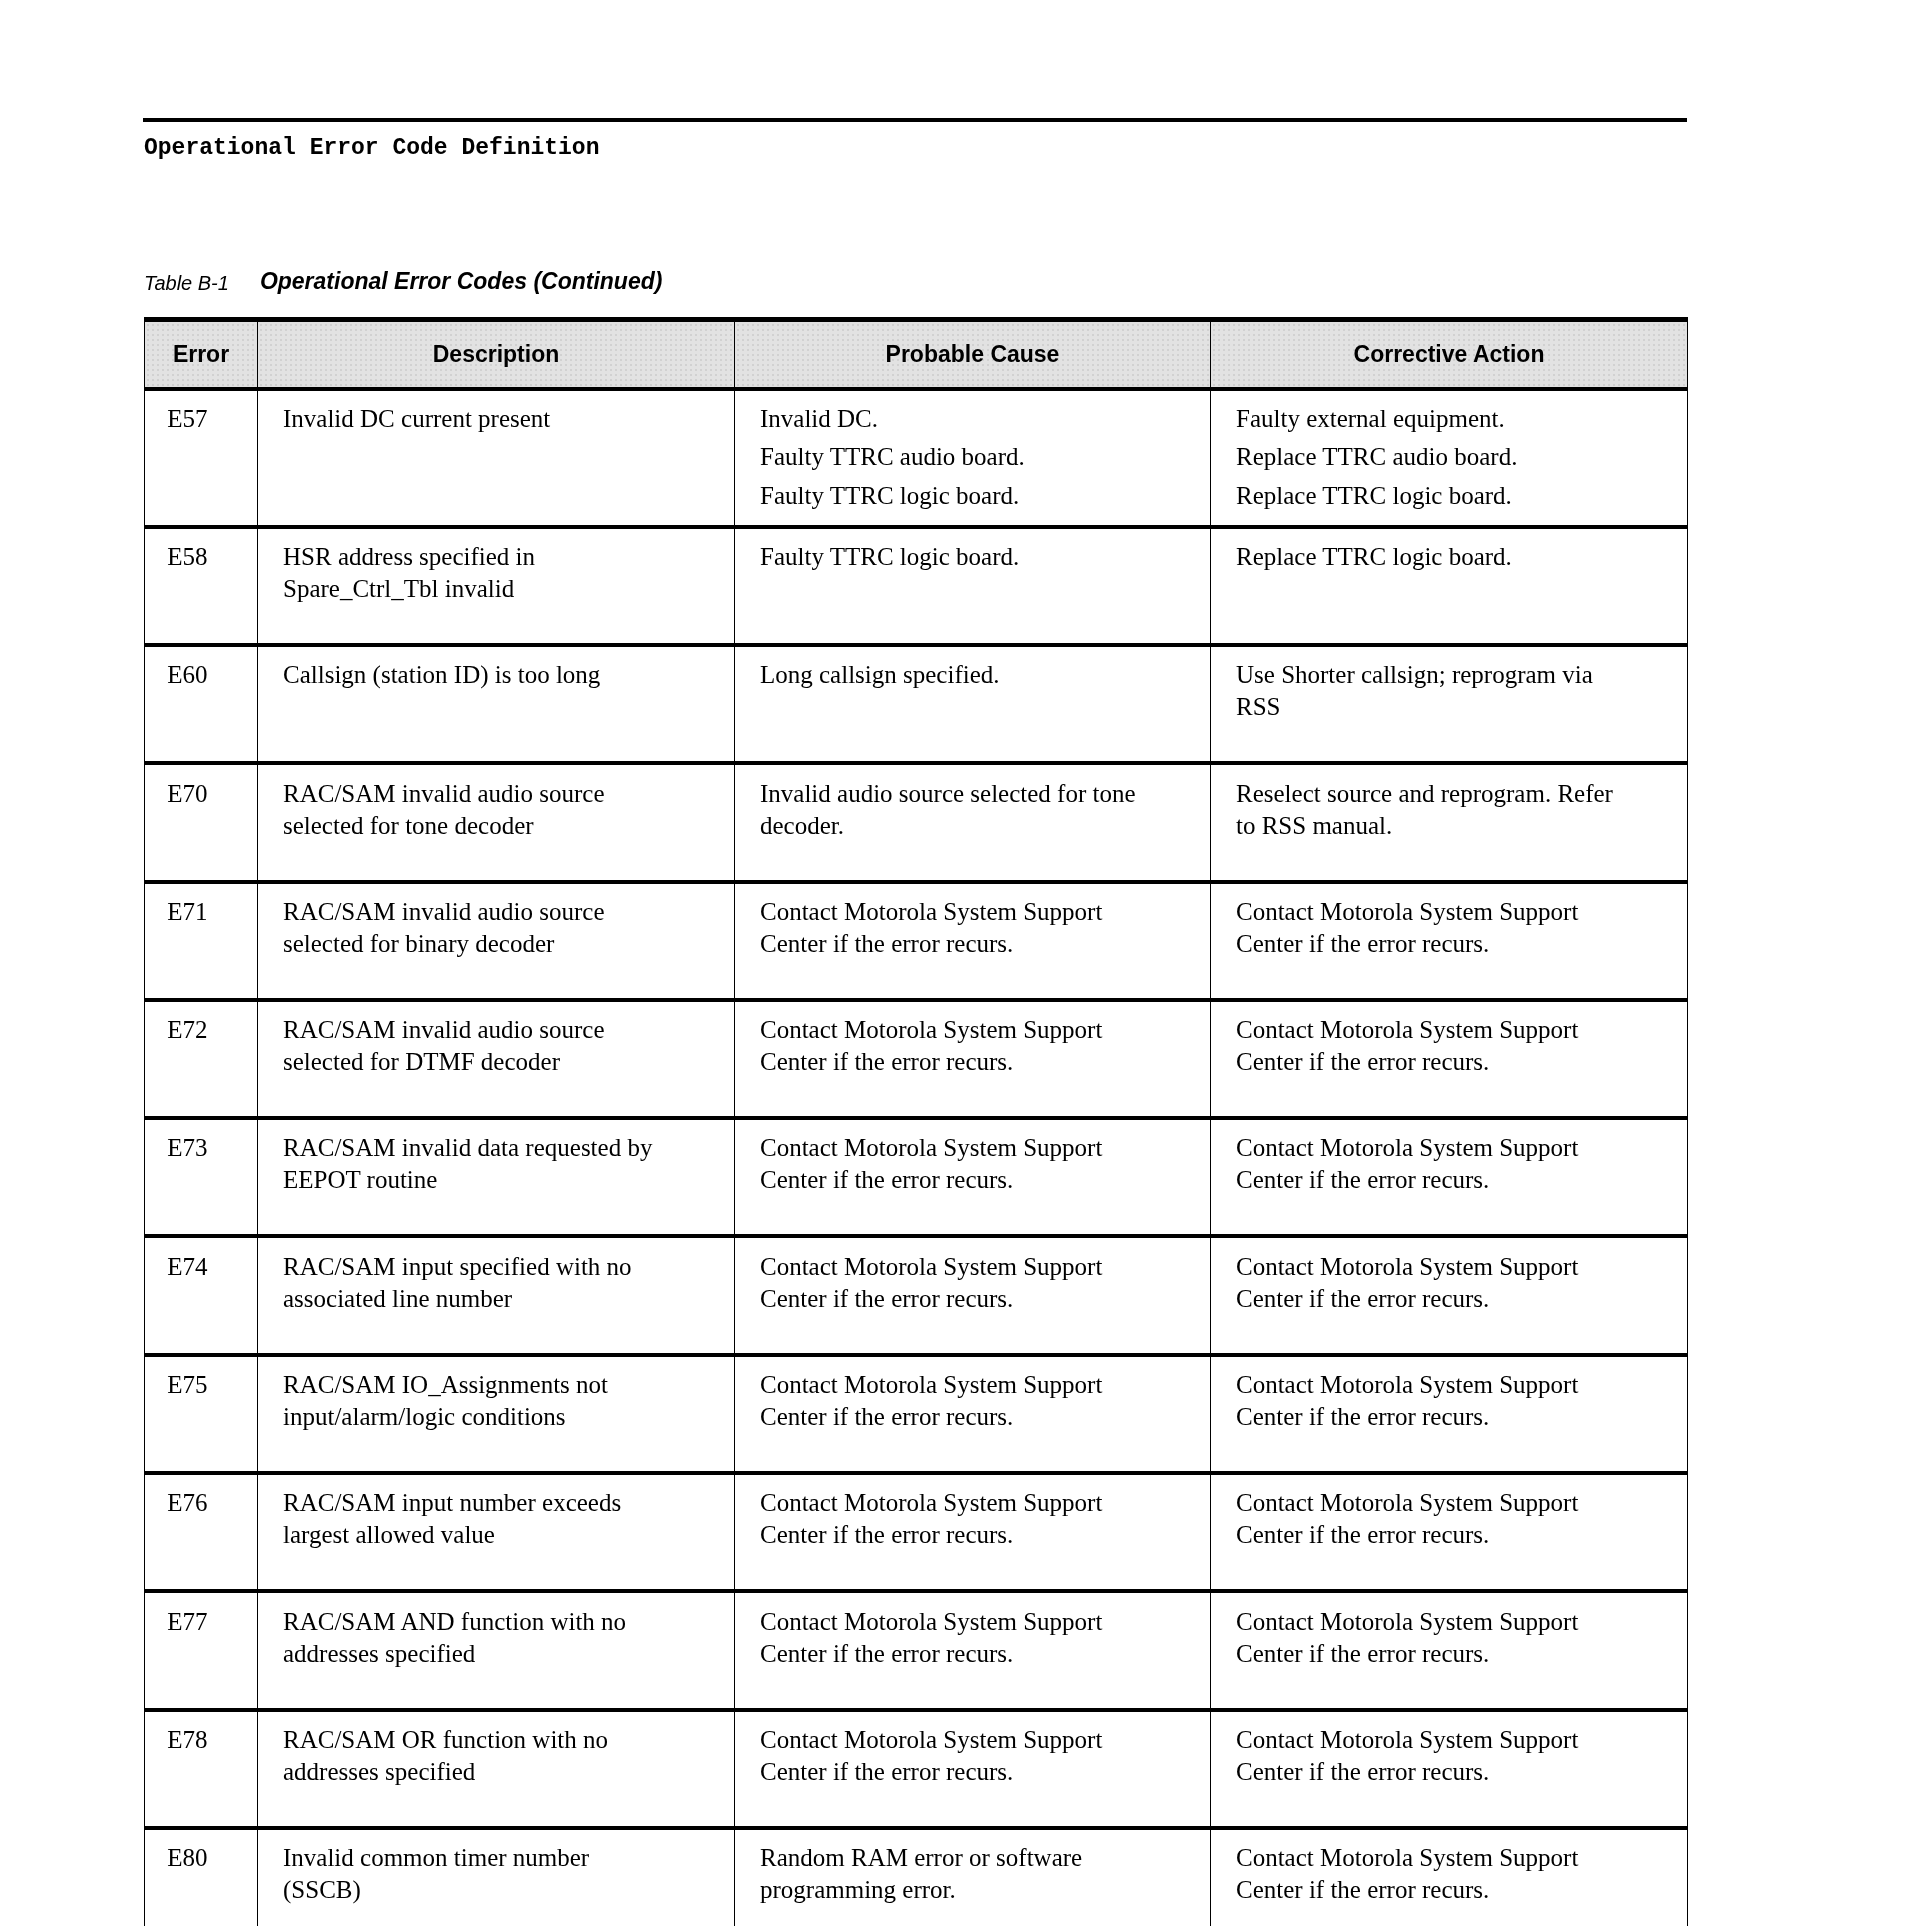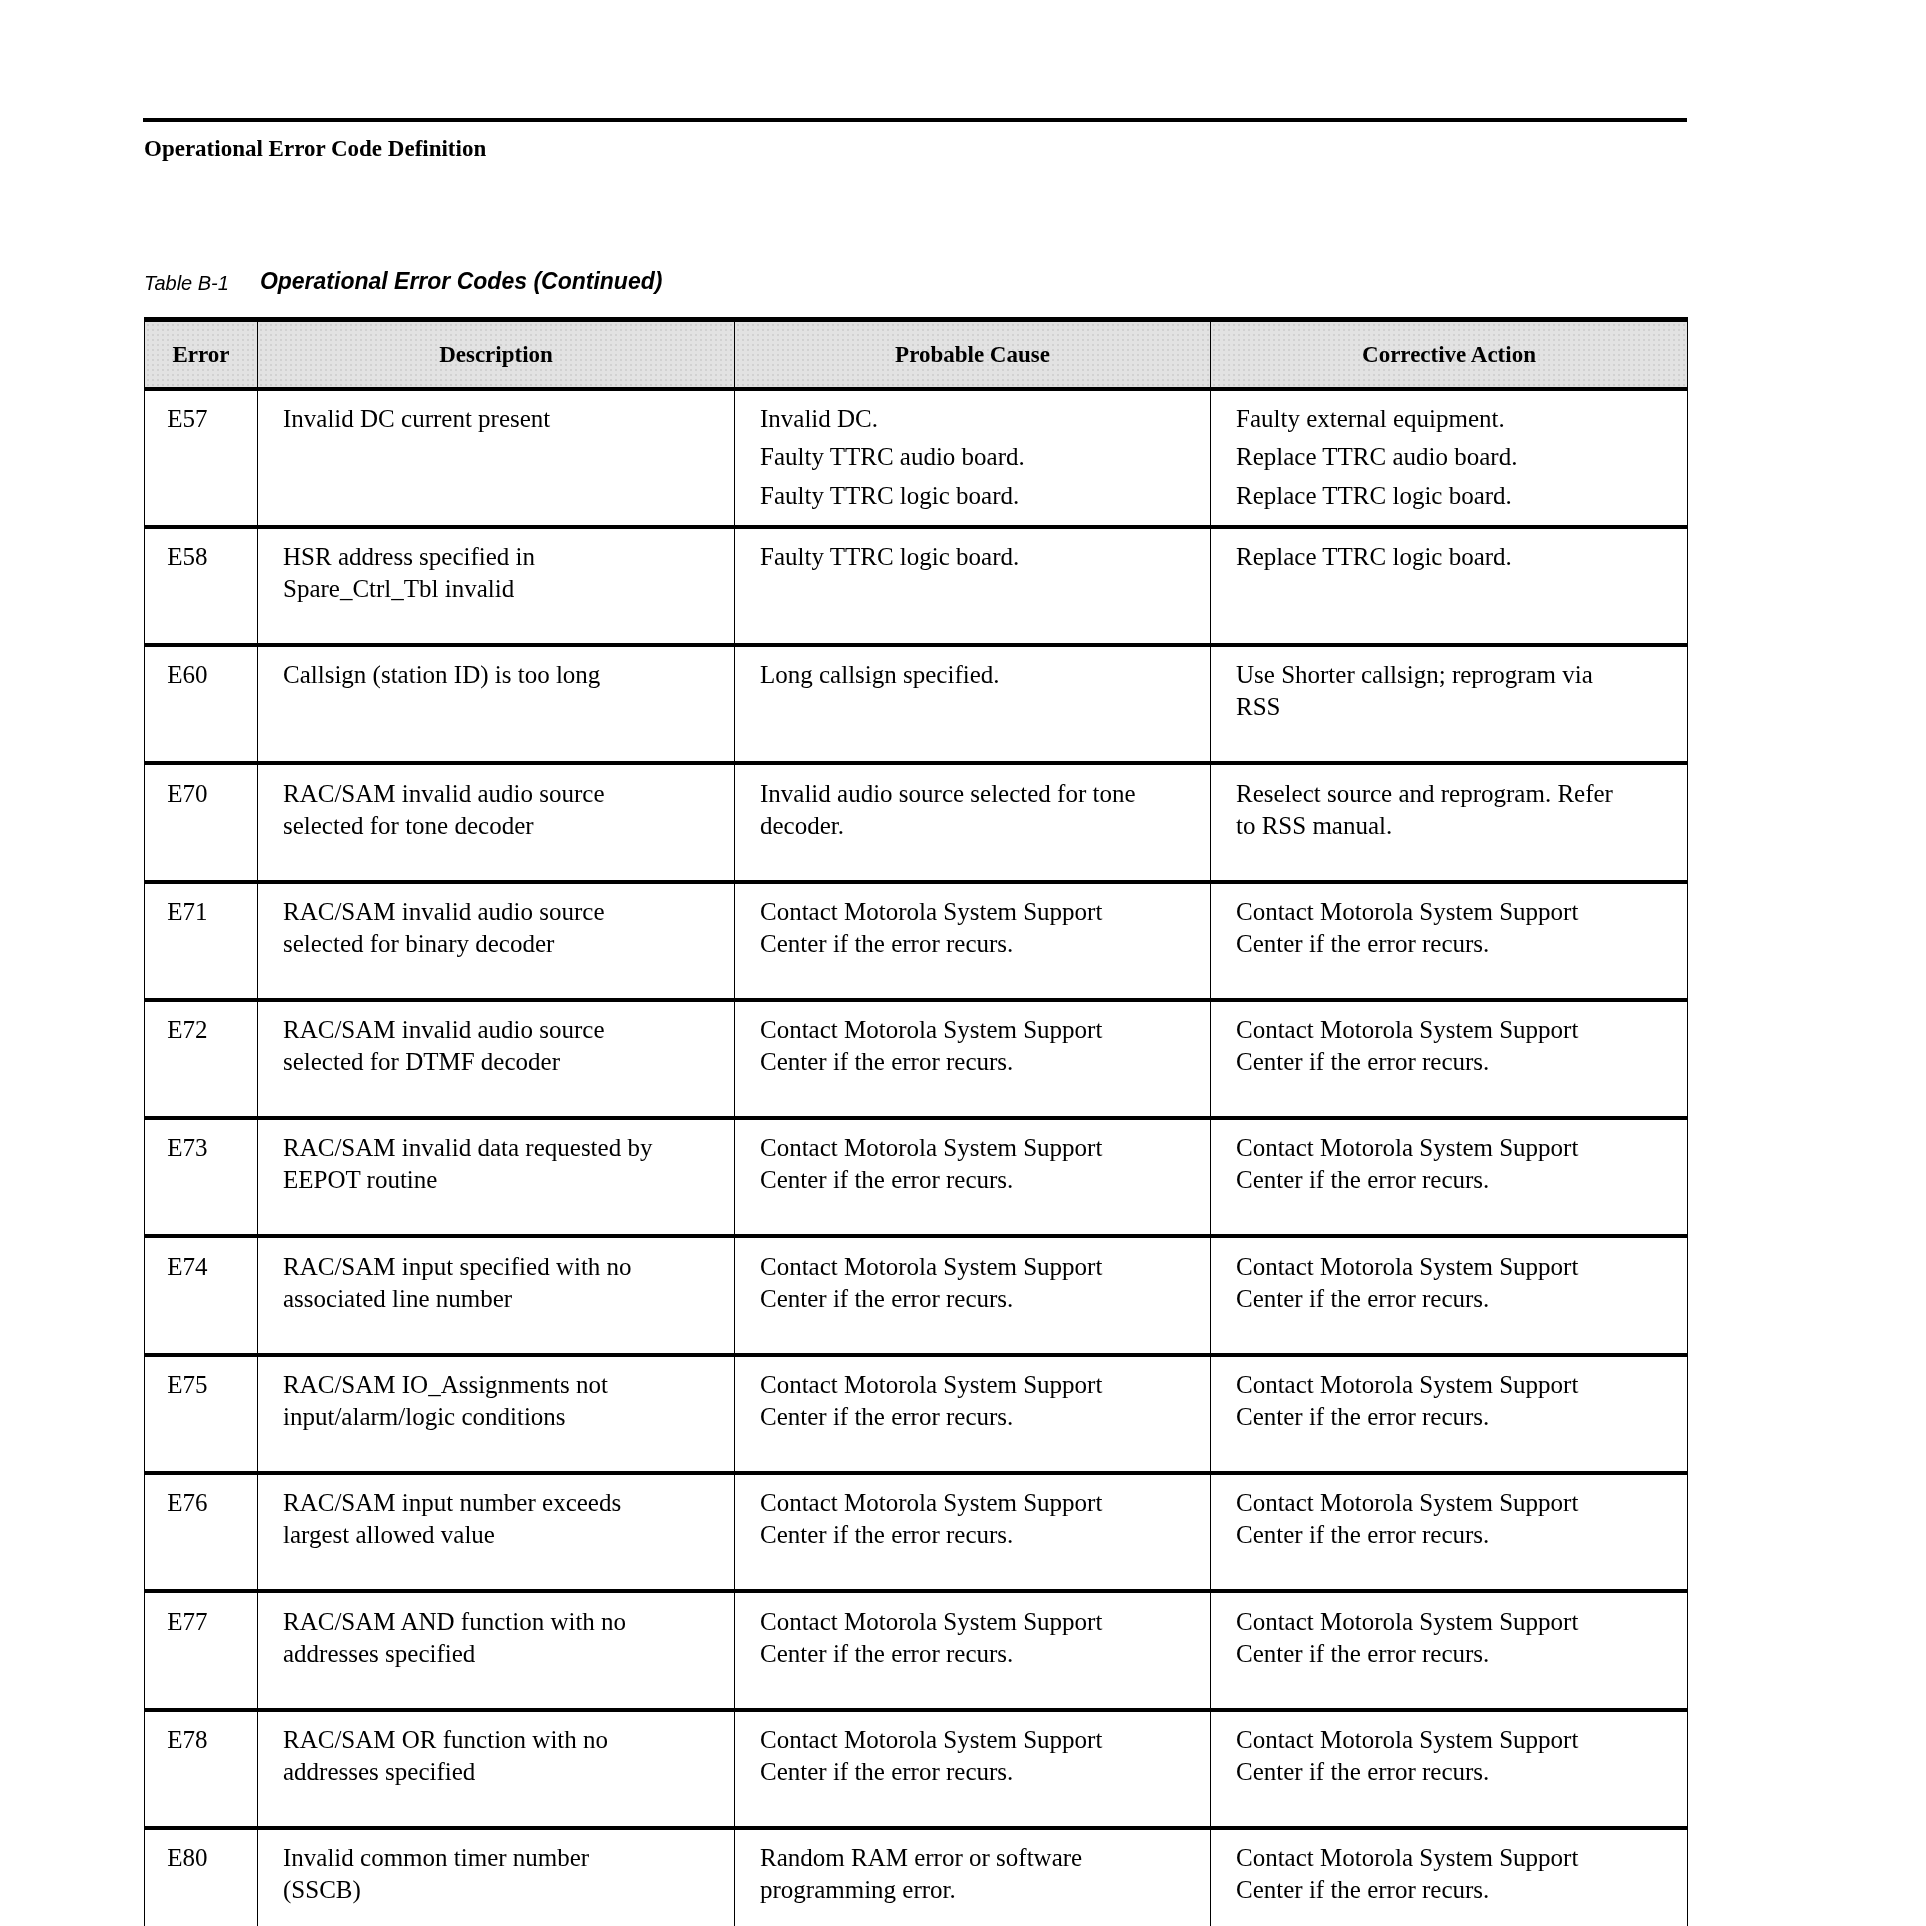--- a/index.html
+++ b/index.html
@@ -36,21 +36,21 @@
     left: 143px;
     width: 1544px;
     height: 3.9px;
     background: #000;
   }
   .subsection {
     position: absolute;
     top: 136px;
     left: 144px;
     margin: 0;
-    font-family: Liberation Serif, serif;
+    font-family: Liberation Mono, monospace;
     font-weight: bold;
     font-size: 23px;
     line-height: 1.1;
   }
 
   
   .table-title {
     position: absolute;
     top: 268px;
     left: 144px;
@@ -77,21 +77,21 @@
   }
   col.c-error  { width: 113px; }
   col.c-desc   { width: 477px; }
   col.c-cause  { width: 476px; }
   col.c-action { width: 477px; }
 
   th.col-head {
     background-color: #e2e2e2;
     background-image: radial-gradient(#9f9f9f 0.8px, rgba(0,0,0,0) 1px);
     background-size: 5px 5px;
-    font-family: Liberation Serif, serif;
+    font-family: Liberation Sans, sans-serif;
     font-weight: bold;
     font-size: 23px;
     height: 65px;
     text-align: center;
     vertical-align: middle;
     border-left: 1.5px solid #000;
     border-right: 1.5px solid #000;
     border-bottom: 4.6px solid #000;
     padding: 0;
   }

